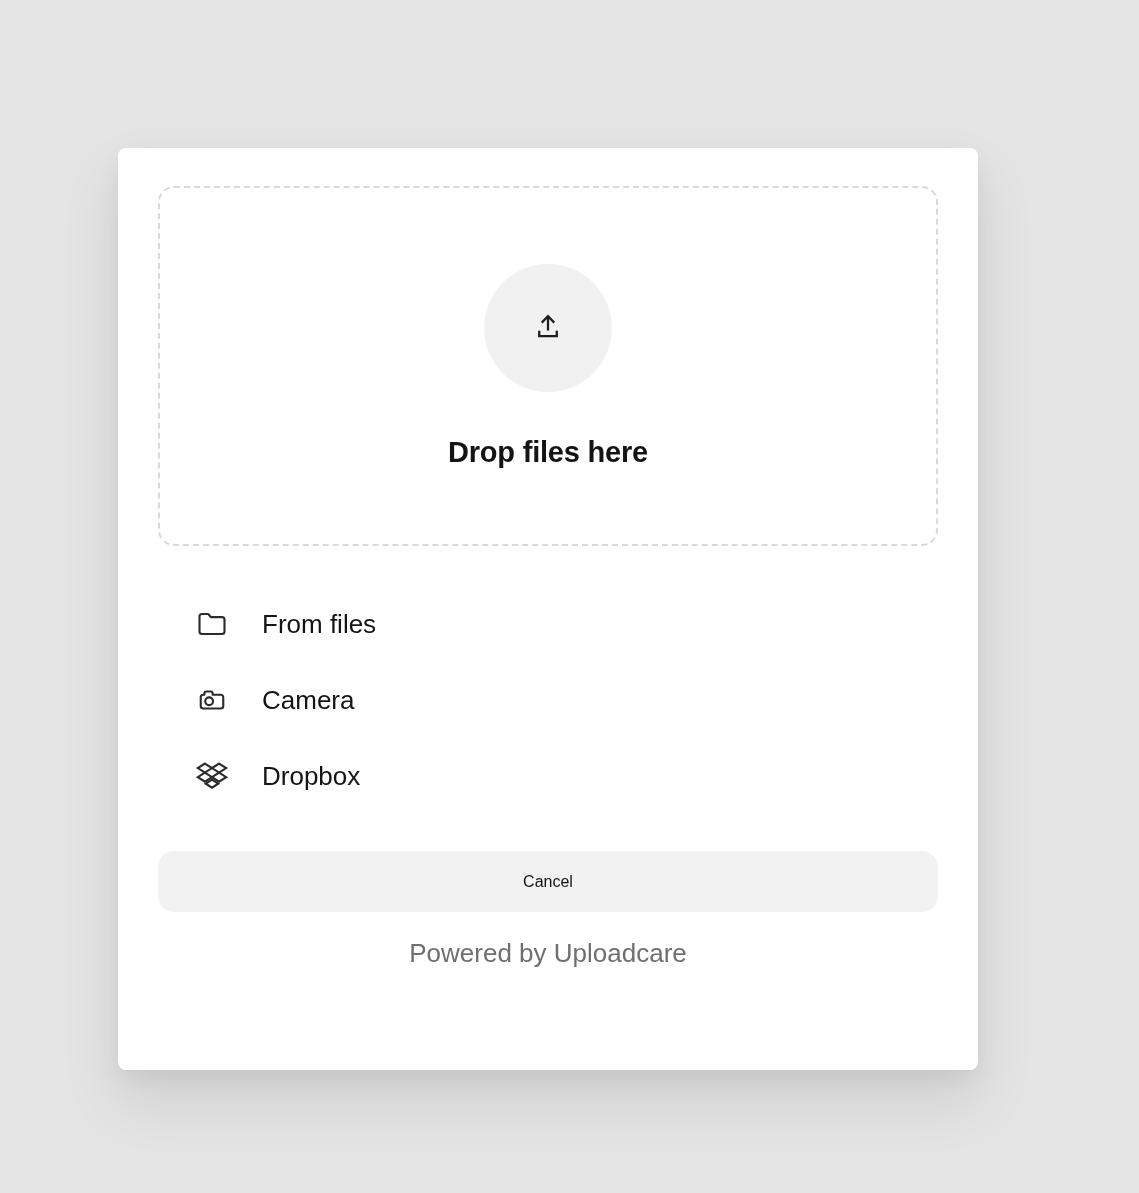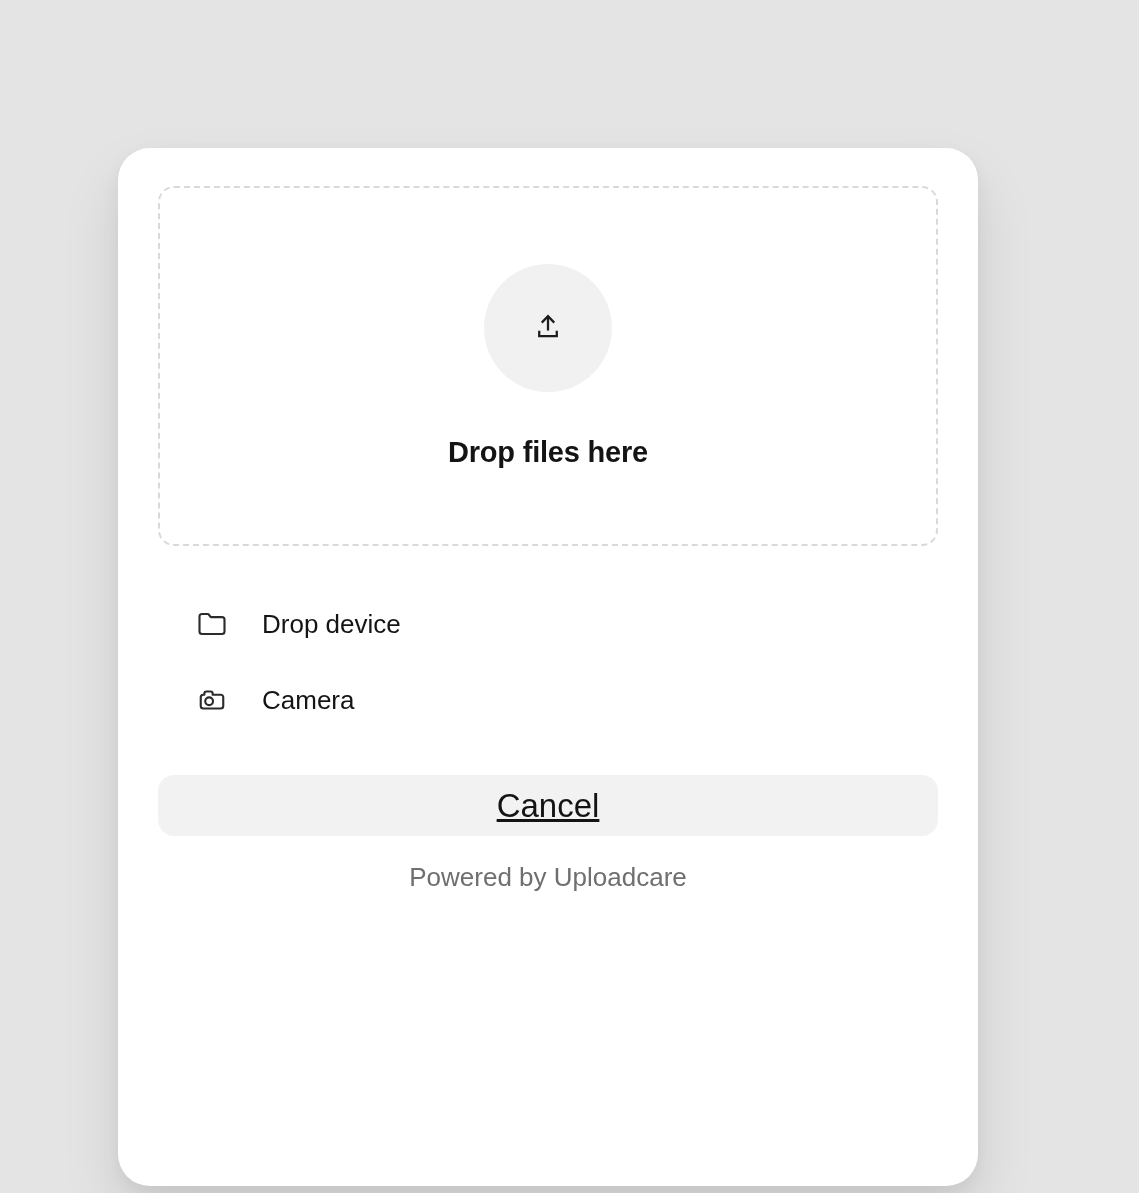--- a/index.html
+++ b/index.html
@@ -9,24 +9,24 @@
     height: 1193px;
     background: var(--background, #e4e4e4);
     font-family: "Liberation Sans", "DejaVu Sans", sans-serif;
     overflow: hidden;
   }
   .card {
     position: absolute;
     left: 118px;
     top: 148px;
     width: 860px;
-    height: 1038px;
+    height: 922px;
     box-sizing: border-box;
     background: var(--card, #ffffff);
-    border-radius: 32px;
+    border-radius: 8px;
     box-shadow: 0 30px 60px rgba(0,0,0,.10), 0 8px 20px rgba(0,0,0,.05);
     padding: 38px 40px 0 40px;
   }
   .dropzone {
     box-sizing: border-box;
     height: 360px;
     border: 2px dashed var(--dropzone-border, #d9d9d9);
     border-radius: 16px;
     display: flex;
     flex-direction: column;
@@ -76,24 +76,23 @@
   }
   .cancel-button {
     display: block;
     width: 100%;
     height: 61px;
     margin-top: 51px;
     border: none;
     border-radius: 16px;
     background: var(--button-bg, #f2f2f2);
     font-family: inherit;
-    font-size: 33px;
+    font-size: 16px;
     color: var(--text, #141414);
     cursor: pointer;
-    text-decoration: underline;
   }
   .footer {
     margin-top: 26px;
     text-align: center;
     font-size: 26px;
     color: var(--footer-text, #6f6f6f);
     cursor: pointer;
   }
 </style>
 </head>
@@ -116,34 +115,46 @@
     </div>
 
     <div class="sources">
 
       <div class="source-item">
         <span class="source-icon">
           <svg width="30" height="30" viewBox="0 0 24 24" fill="none" stroke="currentColor" stroke-width="1.7" stroke-linejoin="round">
             <path d="M22 18a2 2 0 0 1-2 2H4a2 2 0 0 1-2-2V6a2 2 0 0 1 2-2h4.6a1 1 0 0 1 .8.4L11 6.5h9a2 2 0 0 1 2 2z"></path>
           </svg>
         </span>
-        <span class="source-label">Drop device</span>
+        <span class="source-label">From files</span>
       </div>
 
 
       <div class="source-item">
         <span class="source-icon">
           <svg width="30" height="30" viewBox="0 0 24 24" fill="none" stroke="currentColor" stroke-width="1.7" stroke-linejoin="round">
             <path d="M3 9.8a2 2 0 0 1 2-2h.9v-1A1.6 1.6 0 0 1 7.5 5.2h3.4a1.6 1.6 0 0 1 1.6 1.6v1h6.5a2 2 0 0 1 2 2v7a2 2 0 0 1-2 2H5a2 2 0 0 1-2-2z"></path>
             <circle cx="9.7" cy="13" r="3.1"></circle>
           </svg>
         </span>
         <span class="source-label">Camera</span>
       </div>
 
+      <div class="source-item">
+        <span class="source-icon">
+          <svg width="34" height="34" viewBox="0 0 24 24" fill="none" stroke="currentColor" stroke-width="1.5">
+            <path d="M7 3.2 L12 6.4 L7 9.6 L2 6.4 Z"></path>
+            <path d="M17 3.2 L22 6.4 L17 9.6 L12 6.4 Z"></path>
+            <path d="M7 9.6 L12 12.8 L7 16 L2 12.8 Z"></path>
+            <path d="M17 9.6 L22 12.8 L17 16 L12 12.8 Z"></path>
+            <path d="M12 14.6 L16.4 17.4 L12 20.2 L7.6 17.4 Z"></path>
+          </svg>
+        </span>
+        <span class="source-label">Dropbox</span>
+      </div>
 
     </div>
 
     <button class="cancel-button">Cancel</button>
 
     <div class="footer">Powered by Uploadcare</div>
 
   </div>
 </div>
 

